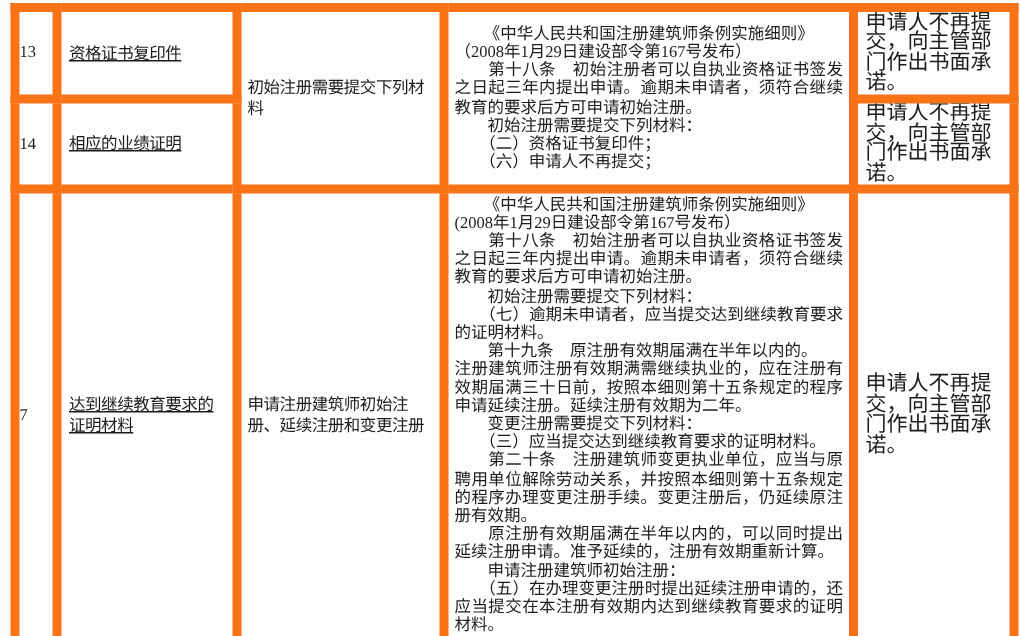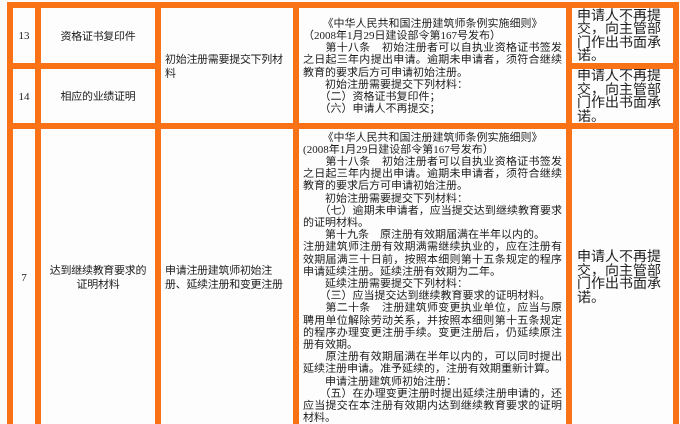--- a/index.html
+++ b/index.html
@@ -19,24 +19,24 @@
     background: #fdfdfd;
     border: 1px solid #262626;
   }
   td {
     border: 6px solid #f97316;
     vertical-align: middle;
     font-size: 11px;
     line-height: 13px;
     overflow: hidden;
   }
-  td.num { text-align: center; font-size: 11px; margin-top: 12px; }
+  td.num { text-align: left; font-size: 11px; margin-top: 12px; }
   td.item {
-    text-align: center; padding: 0 5px;
-    letter-spacing: -0.3px; line-height: 14px;
+    text-align: left; padding: 0 5px;
+    letter-spacing: -0.3px; line-height: 14px; text-decoration: underline;
   }
   td.scope {
     text-align: left; padding: 0 4px;
     letter-spacing: -0.3px; line-height: 14px;
   }
   td.basis { padding: 1px 4px; }
   td.note {
     padding: 0 5px; font-size: 14px; line-height: 13.5px;
     vertical-align: middle;
   }
@@ -89,21 +89,21 @@
       <td class="item">达到继续教育要求的证明材料</td>
       <td class="scope">申请注册建筑师初始注册、延续注册和变更注册</td>
       <td class="basis">
             <div class="para c">《中华人民共和国注册建筑师条例实施细则》</div>
             <div class="para">(2008年1月29日建设部令第167号发布）</div>
             <div class="para">　　第十八条　初始注册者可以自执业资格证书签发之日起三年内提出申请。逾期未申请者，须符合继续教育的要求后方可申请初始注册。</div>
             <div class="para">　　初始注册需要提交下列材料：</div>
             <div class="para">　　（七）逾期未申请者，应当提交达到继续教育要求的证明材料。</div>
             <div class="para">　　第十九条　原注册有效期届满在半年以内的。</div>
             <div class="para">注册建筑师注册有效期满需继续执业的，应在注册有效期届满三十日前，按照本细则第十五条规定的程序申请延续注册。延续注册有效期为二年。</div>
-            <div class="para">　　延续注册需要提交下列材料：</div>
+            <div class="para">　　变更注册需要提交下列材料：</div>
             <div class="para">　　（三）应当提交达到继续教育要求的证明材料。</div>
             <div class="para">　　第二十条　注册建筑师变更执业单位，应当与原聘用单位解除劳动关系，并按照本细则第十五条规定的程序办理变更注册手续。变更注册后，仍延续原注册有效期。</div>
             <div class="para">　　原注册有效期届满在半年以内的，可以同时提出延续注册申请。准予延续的，注册有效期重新计算。</div>
             <div class="para">　　申请注册建筑师初始注册：</div>
             <div class="para">　　（五）在办理变更注册时提出延续注册申请的，还应当提交在本注册有效期内达到继续教育要求的证明材料。</div>
           </td>
       <td class="note">申请人不再提交，向主管部门作出书面承诺。</td>
     </tr>
   </tbody>
     </table>

